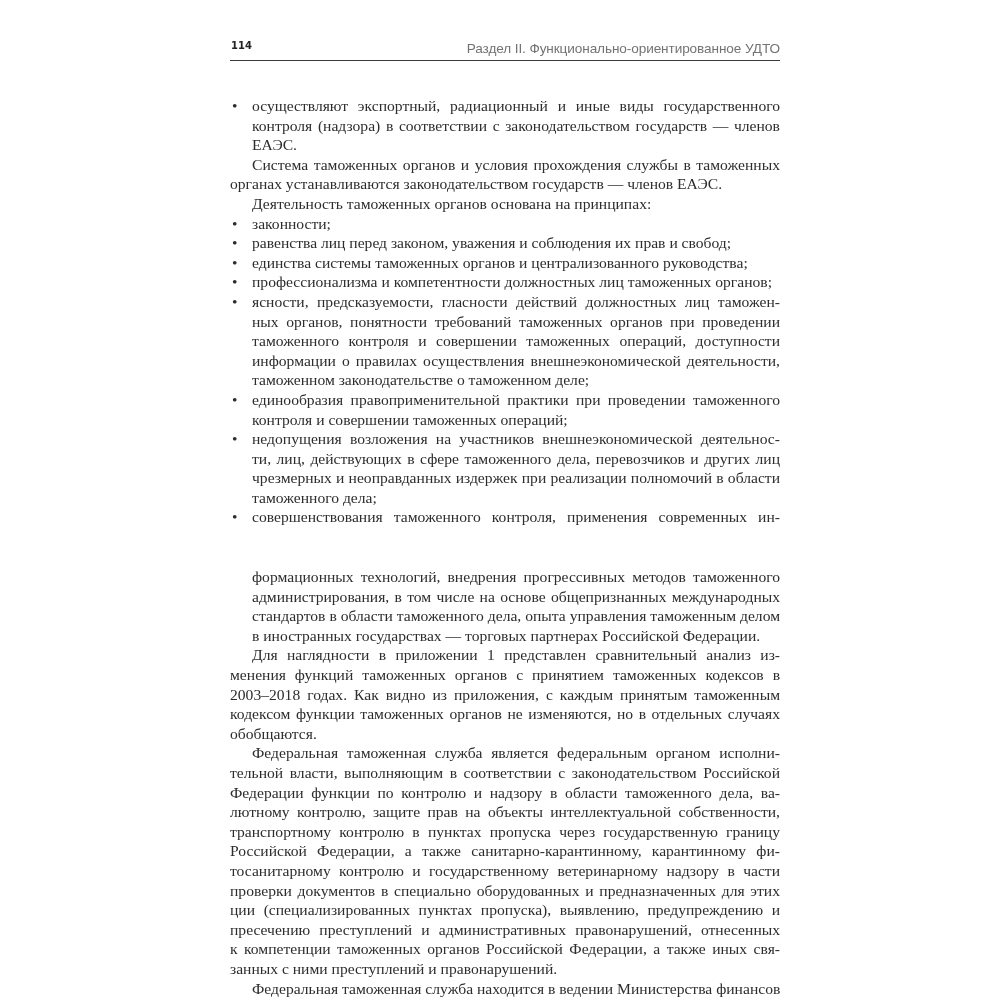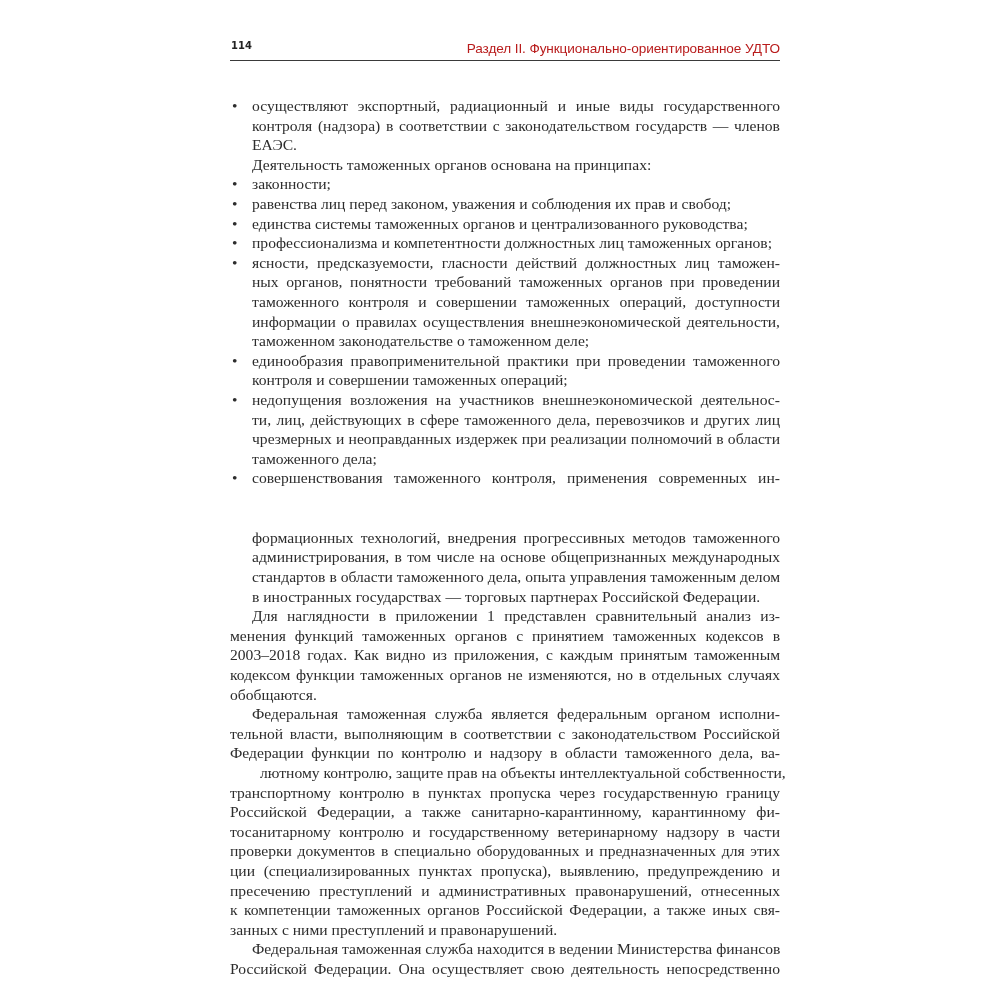--- a/index.html
+++ b/index.html
@@ -1,20 +1,20 @@
 <!DOCTYPE html>
 <html><head>
   <meta charset="utf-8">
   <style>
     html, body { margin: 0; padding: 0; background: #ffffff; }
     body { width: 1000px; height: 1000px; position: relative; overflow: hidden; }
     .page { position: absolute; left: 230px; top: 36px; width: 550px; color: #2b2b2b; }
     .header { position: relative; height: 24px; border-bottom: 1.5px solid #3a3a3a; }
     .page-num { position: absolute; left: 1px; top: 4px; font-family: "DejaVu Sans", sans-serif; font-weight: bold; font-size: 10px; color: #222; }
-    .running-head { position: absolute; right: 0; top: 5px; font-family: "Liberation Sans", sans-serif; font-size: 13.6px; color: #b91c1c; letter-spacing: -0.1px; }
+    .running-head { position: absolute; right: 0; top: 5px; font-family: "Liberation Sans", sans-serif; font-size: 13.6px; color: #737373; letter-spacing: -0.1px; }
     .body { position: absolute; top: 60px; left: 0; width: 550px; font-family: "Liberation Serif", serif; font-size: 15.6px; line-height: 19.6px; color: #2d2d2d; }
     .line { white-space: nowrap; height: 19.6px; text-align: justify; text-align-last: justify; }
     .line.last { text-align-last: left; }
     .bullet-line { position: relative; padding-left: 22px; }
     .cont-line { padding-left: 22px; }
     .indent-line { padding-left: 22px; }
     .bullet { position: absolute; left: 2px; top: 0; }
   </style>
 </head>
 <body>
@@ -22,20 +22,24 @@
 <div class="page">
   <div class="header">
     <span class="page-num">114</span>
     <span class="running-head">Раздел II. Функционально-ориентированное УДТО</span>
   </div>
   <div class="body" id="body-text">
       <div>
         <div class="line bullet-line" style="display: block;"><span class="bullet">•</span><span>осуществляют экспортный, радиационный и иные виды государственного</span></div>
         <div class="line cont-line" style="display: block;"><span>контроля (надзора) в соответствии с законодательством государств — членов</span></div>
         <div class="line last cont-line" style="display: block;"><span>ЕАЭС.</span></div>
+      </div>
+      <div>
+        <div class="line indent-line" style="display: block;"><span>Система таможенных органов и условия прохождения службы в таможенных</span></div>
+        <div class="line last" style="display: block;"><span>органах устанавливаются законодательством государств — членов ЕАЭС.</span></div>
       </div>
       <div>
         <div class="line last indent-line" style="display: block;"><span>Деятельность таможенных органов основана на принципах:</span></div>
       </div>
       <div>
         <div class="line last bullet-line" style="display: block;"><span class="bullet">•</span><span>законности;</span></div>
       </div>
       <div>
         <div class="line last bullet-line" style="display: block;"><span class="bullet">•</span><span>равенства лиц перед законом, уважения и соблюдения их прав и свобод;</span></div>
       </div>
@@ -73,21 +77,21 @@
         <div class="line indent-line" style="display: block;"><span>Для наглядности в приложении 1 представлен сравнительный анализ из-</span></div>
         <div class="line" style="display: block;"><span>менения функций таможенных органов с принятием таможенных кодексов в</span></div>
         <div class="line" style="display: block;"><span>2003–2018 годах. Как видно из приложения, с каждым принятым таможенным</span></div>
         <div class="line" style="display: block;"><span>кодексом функции таможенных органов не изменяются, но в отдельных случаях</span></div>
         <div class="line last" style="display: block;"><span>обобщаются.</span></div>
       </div>
       <div>
         <div class="line indent-line" style="display: block;"><span>Федеральная таможенная служба является федеральным органом исполни-</span></div>
         <div class="line" style="display: block;"><span>тельной власти, выполняющим в соответствии с законодательством Российской</span></div>
         <div class="line" style="display: block; font-family: Liberation Serif, serif;"><span>Федерации функции по контролю и надзору в области таможенного дела, ва-</span></div>
-        <div class="line" style="display: block; margin-left: 30px;"><span>лютному контролю, защите прав на объекты интеллектуальной собственности,</span></div>
+        <div class="line" style="display: block;"><span>лютному контролю, защите прав на объекты интеллектуальной собственности,</span></div>
         <div class="line" style="display: block;"><span>транспортному контролю в пунктах пропуска через государственную границу</span></div>
         <div class="line" style="display: block;"><span>Российской Федерации, а также санитарно-карантинному, карантинному фи-</span></div>
         <div class="line" style="display: block;"><span>тосанитарному контролю и государственному ветеринарному надзору в части</span></div>
         <div class="line" style="display: block;"><span>проверки документов в специально оборудованных и предназначенных для этих</span></div>
         <div class="line" style="display: block;"><span>ции (специализированных пунктах пропуска), выявлению, предупреждению и</span></div>
         <div class="line" style="display: block;"><span>пресечению преступлений и административных правонарушений, отнесенных</span></div>
         <div class="line" style="display: block;"><span>к компетенции таможенных органов Российской Федерации, а также иных свя-</span></div>
         <div class="line last" style="display: block;"><span>занных с ними преступлений и правонарушений.</span></div>
       </div>
       <div>

